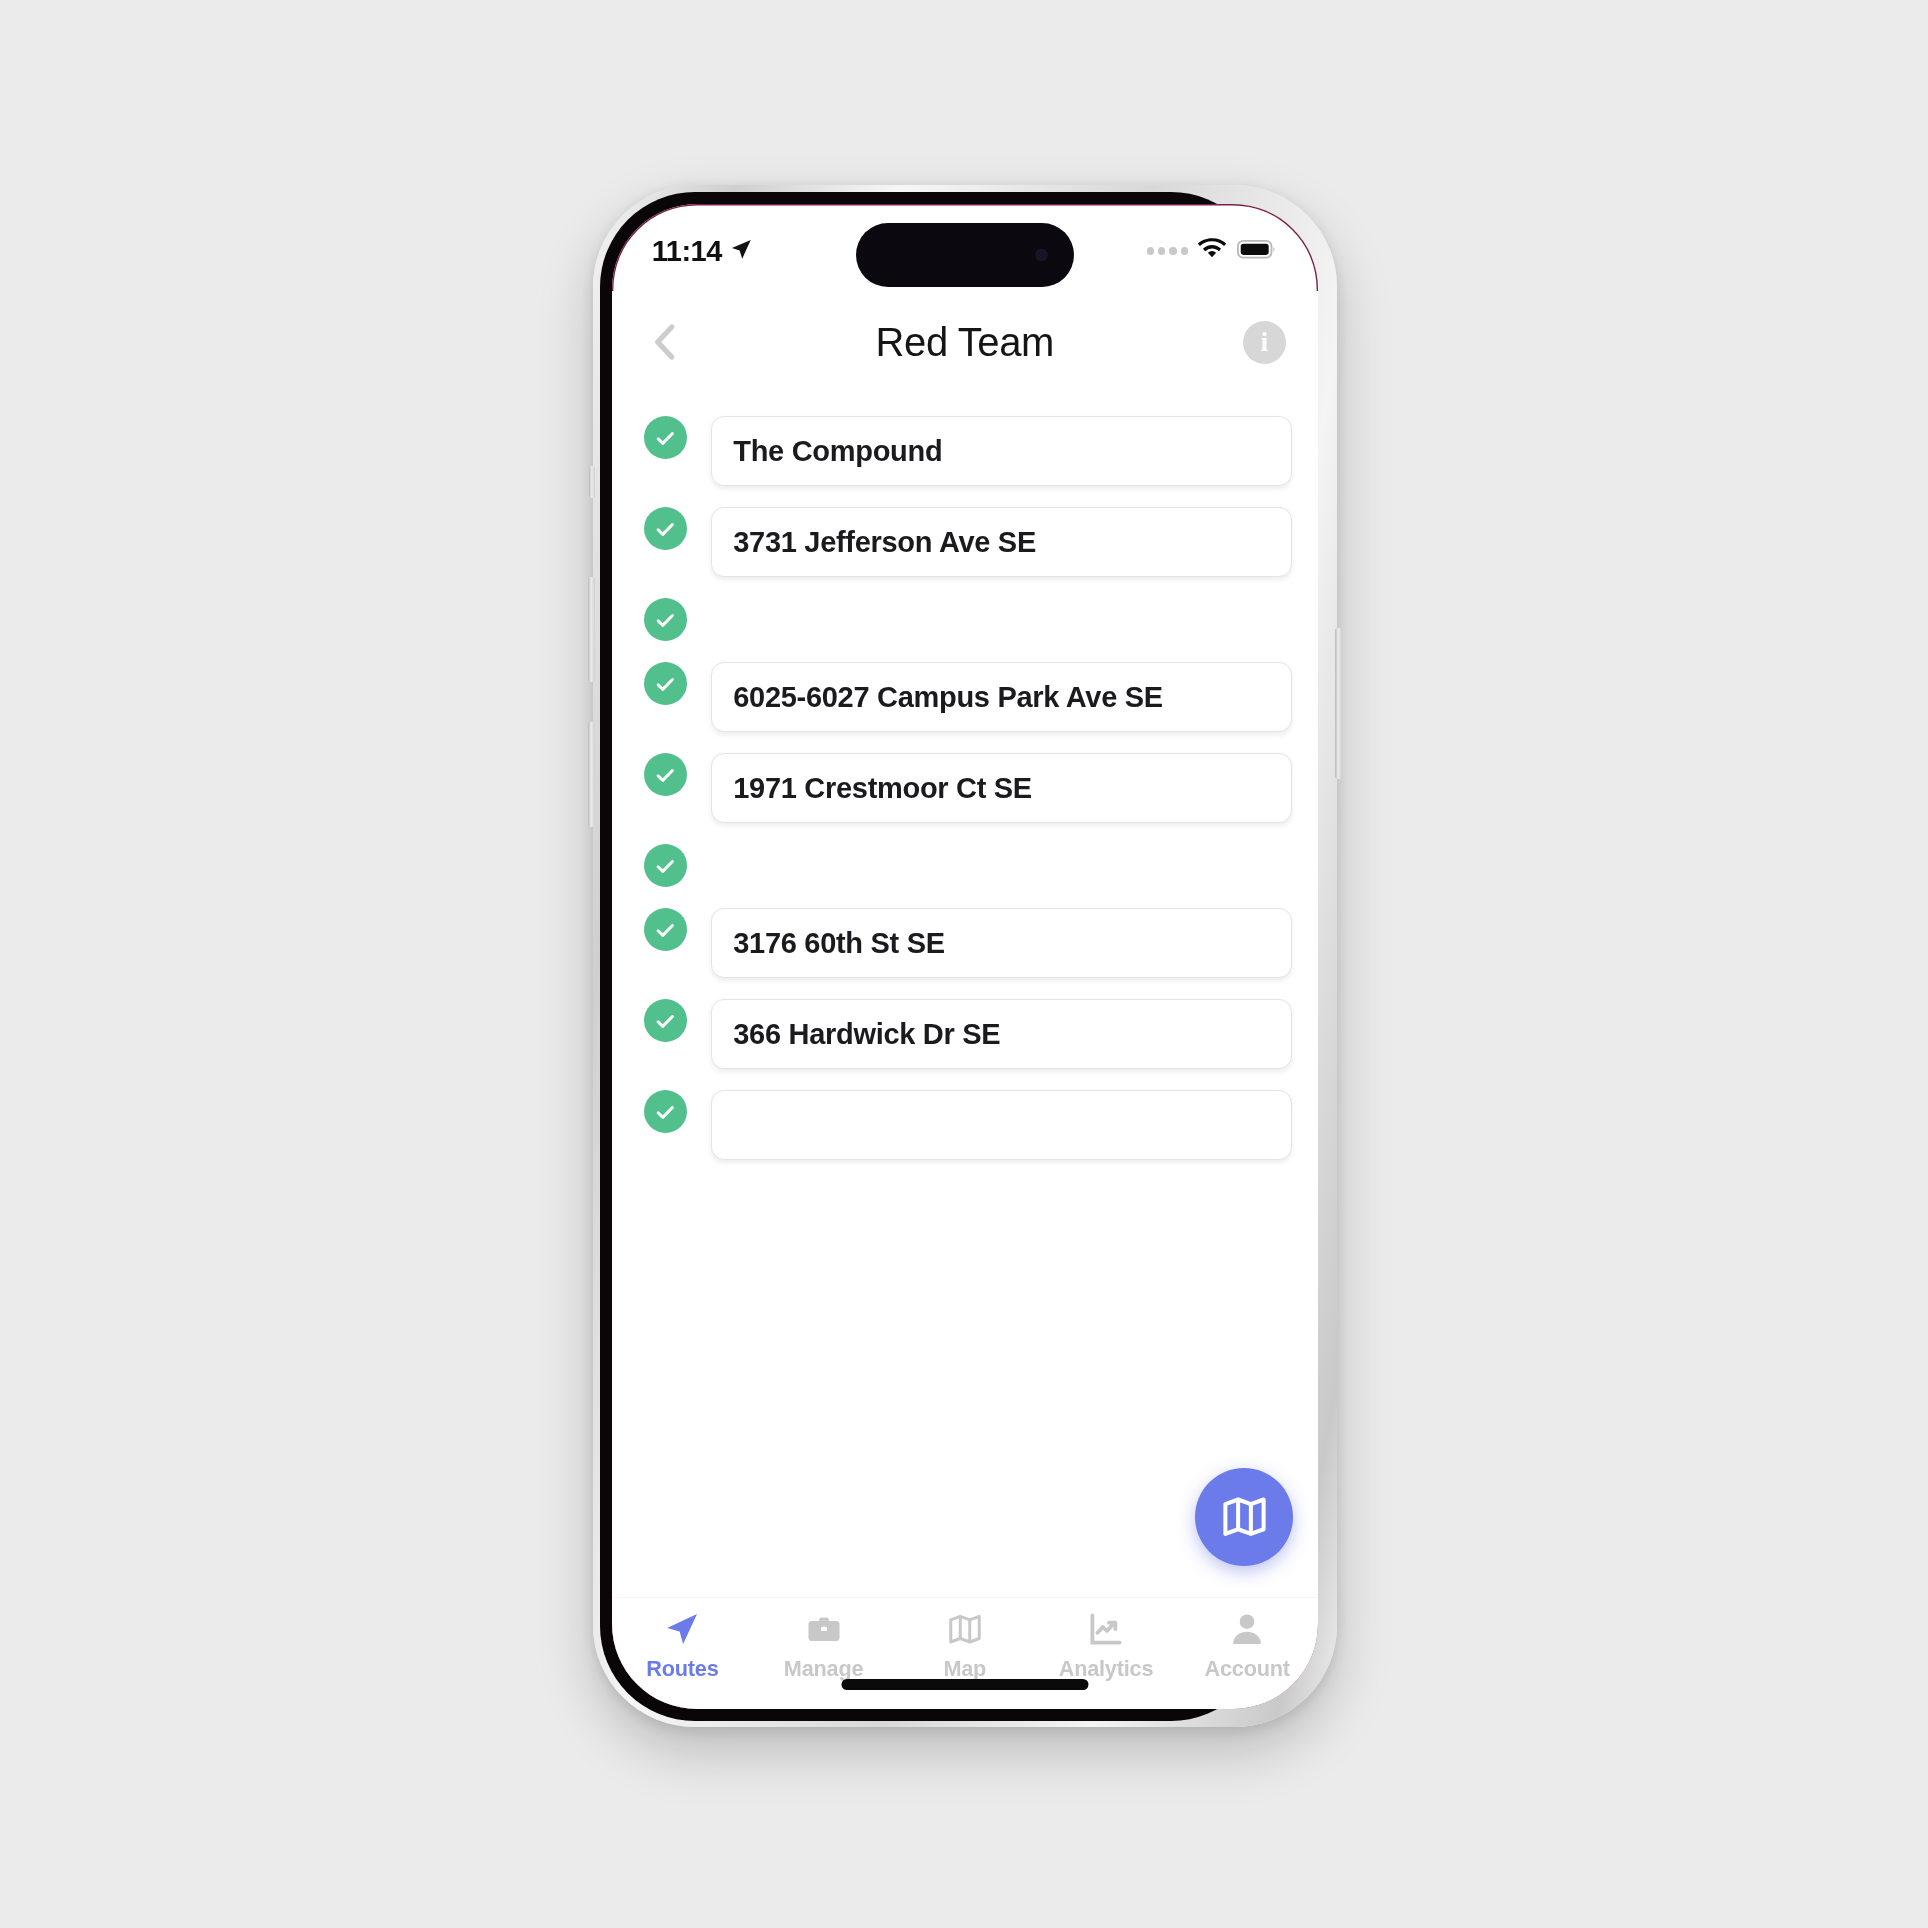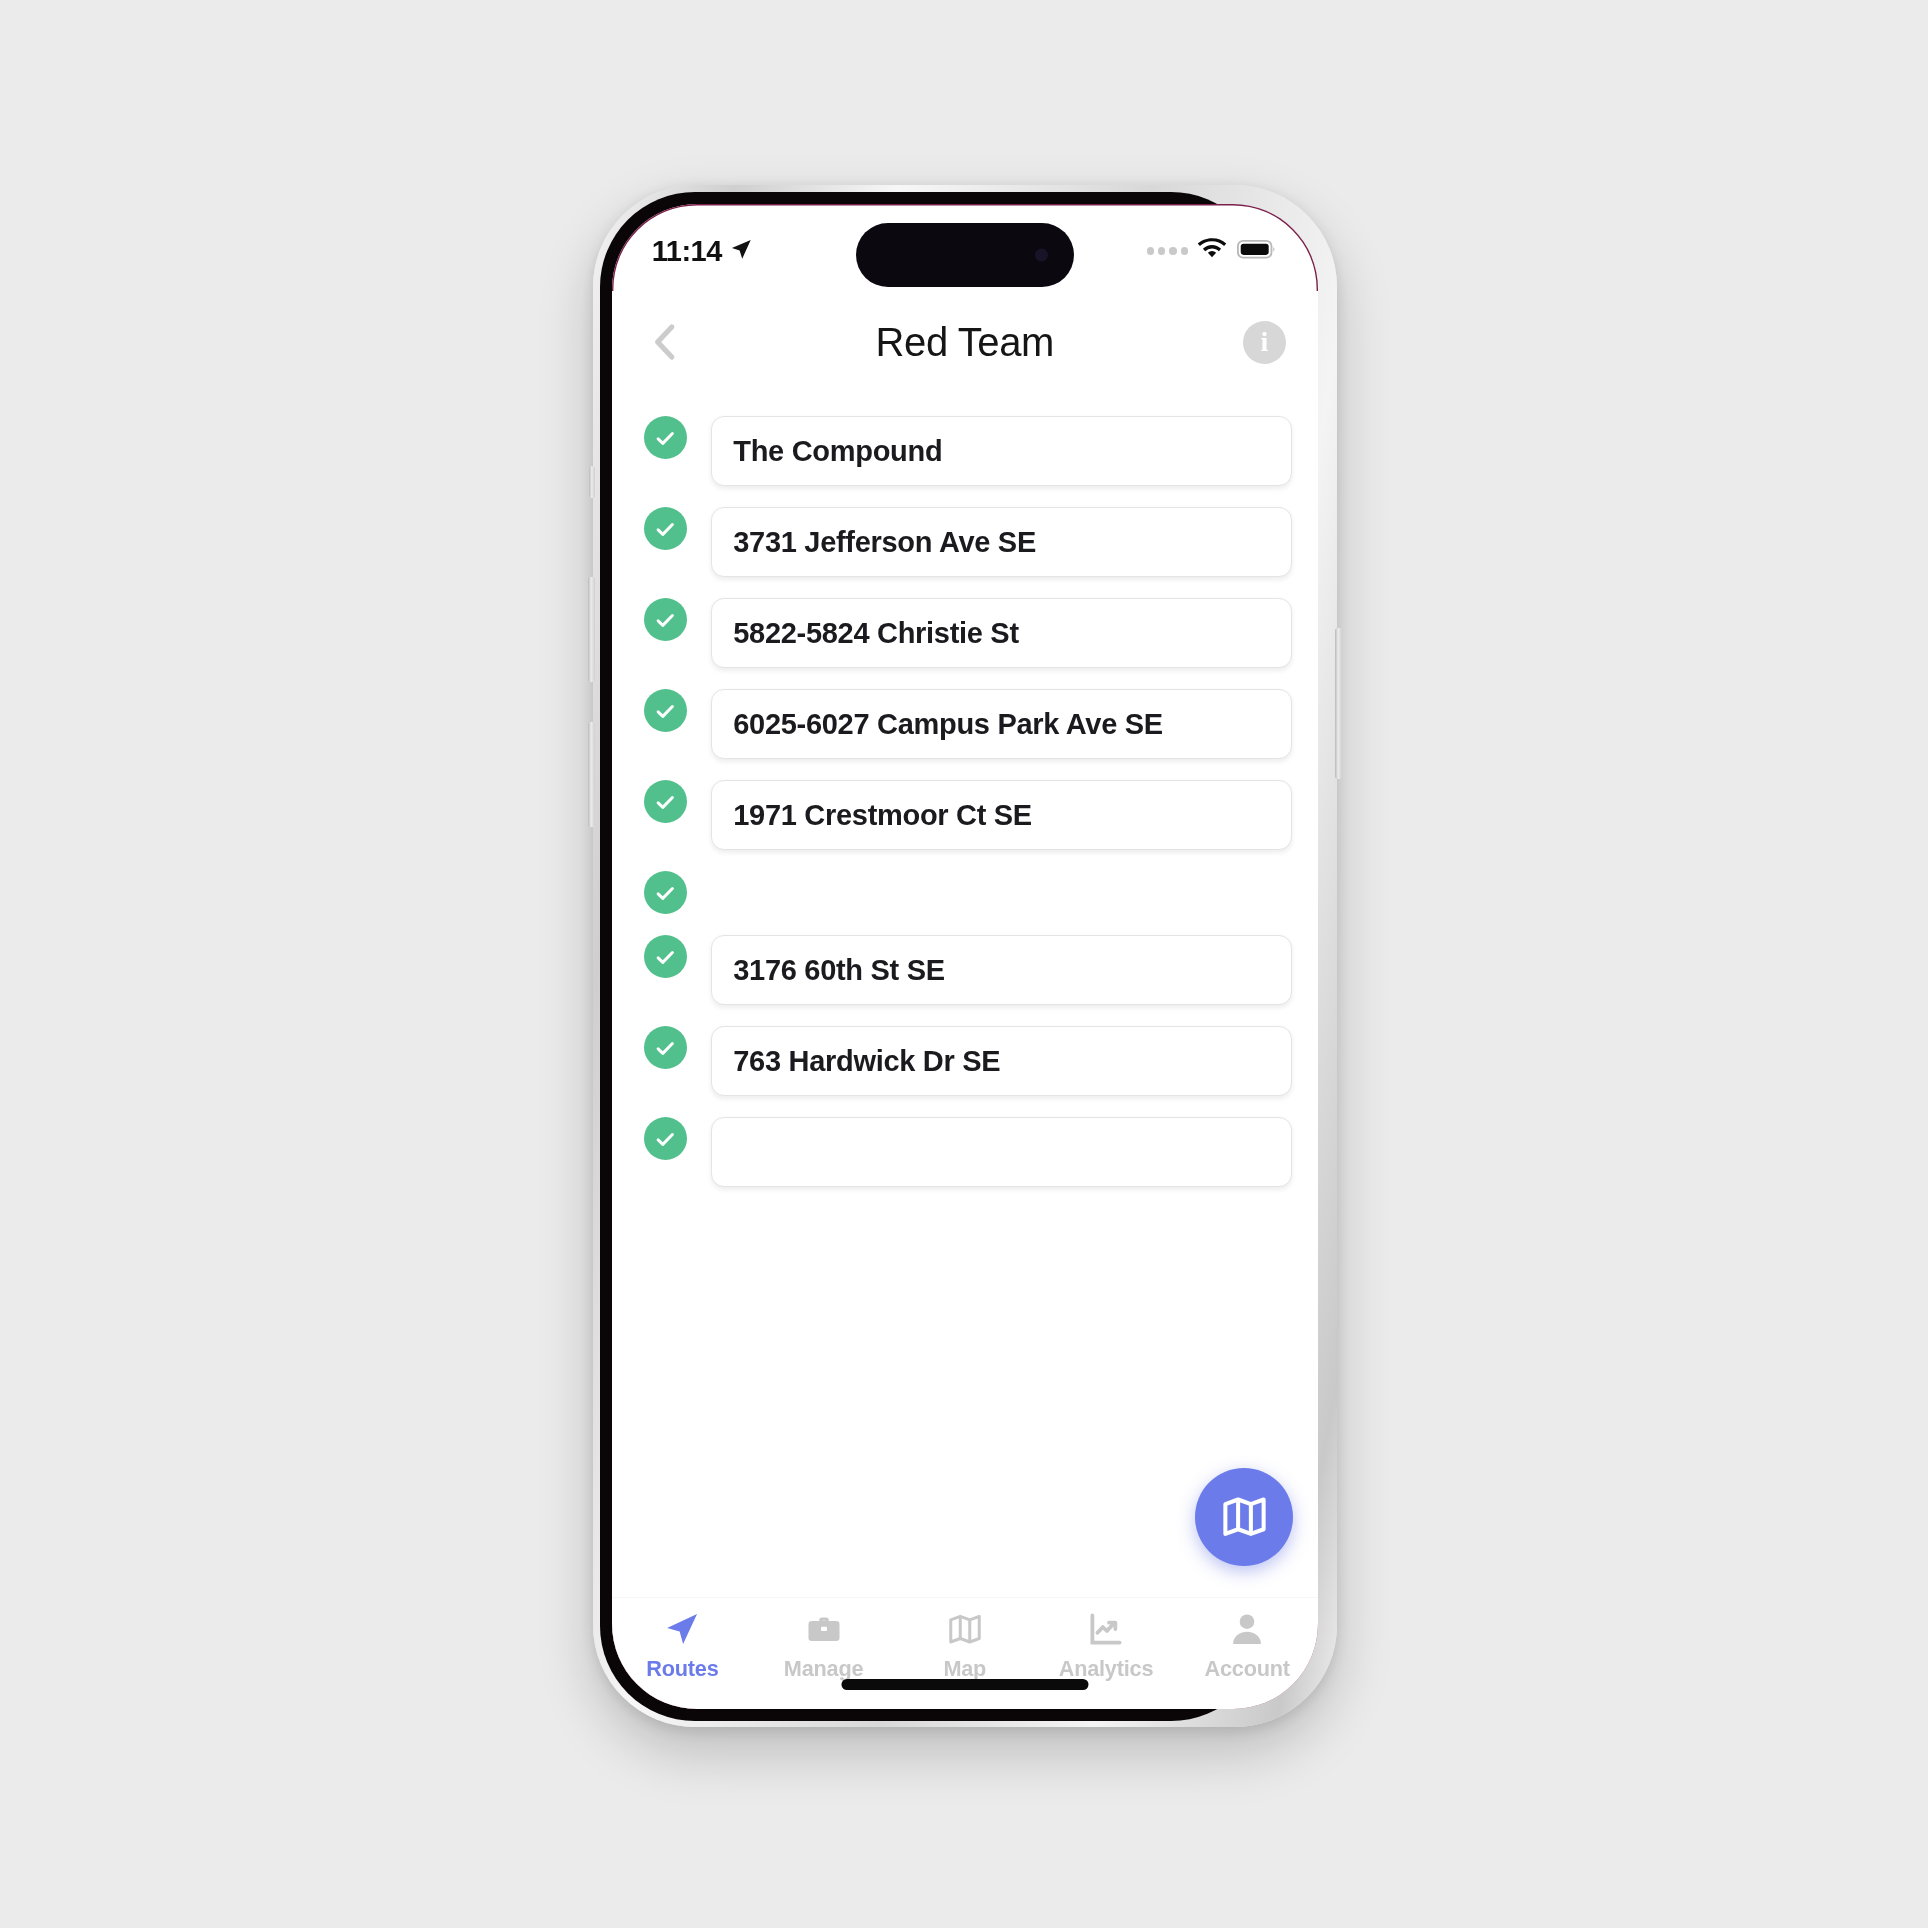--- a/index.html
+++ b/index.html
@@ -324,23 +324,20 @@
             <div class="stop-card">
               <span class="stop-label">3731 Jefferson Ave SE</span>
             </div>
           </div>
           <div class="stop-row">
             <div class="check-badge" style="background: rgb(82, 192, 140);">
               <svg width="24.5" height="24.5" viewBox="0 0 24 24">
                 <path d="M5 12.6 9.6 17 19 7.4" fill="none" stroke="#fff" stroke-width="2.9" stroke-linecap="round" stroke-linejoin="round"></path>
               </svg>
             </div>
-            <div class="stop-card">
-              <span class="stop-label">5822-5824 Christie St</span>
-            </div>
           </div>
           <div class="stop-row">
             <div class="check-badge" style="background: rgb(82, 192, 140);">
               <svg width="24.5" height="24.5" viewBox="0 0 24 24">
                 <path d="M5 12.6 9.6 17 19 7.4" fill="none" stroke="#fff" stroke-width="2.9" stroke-linecap="round" stroke-linejoin="round"></path>
               </svg>
             </div>
             <div class="stop-card">
               <span class="stop-label">6025-6027 Campus Park Ave SE</span>
             </div>
@@ -372,21 +369,21 @@
               <span class="stop-label">3176 60th St SE</span>
             </div>
           </div>
           <div class="stop-row">
             <div class="check-badge" style="background: rgb(82, 192, 140);">
               <svg width="24.5" height="24.5" viewBox="0 0 24 24">
                 <path d="M5 12.6 9.6 17 19 7.4" fill="none" stroke="#fff" stroke-width="2.9" stroke-linecap="round" stroke-linejoin="round"></path>
               </svg>
             </div>
             <div class="stop-card">
-              <span class="stop-label">763 Hardwick Dr SE</span>
+              <span class="stop-label">366 Hardwick Dr SE</span>
             </div>
           </div>
           <div class="stop-row">
             <div class="check-badge" style="background: rgb(82, 192, 140);">
               <svg width="24.5" height="24.5" viewBox="0 0 24 24">
                 <path d="M5 12.6 9.6 17 19 7.4" fill="none" stroke="#fff" stroke-width="2.9" stroke-linecap="round" stroke-linejoin="round"></path>
               </svg>
             </div>
             <div class="stop-card">
               <span class="stop-label"></span>

